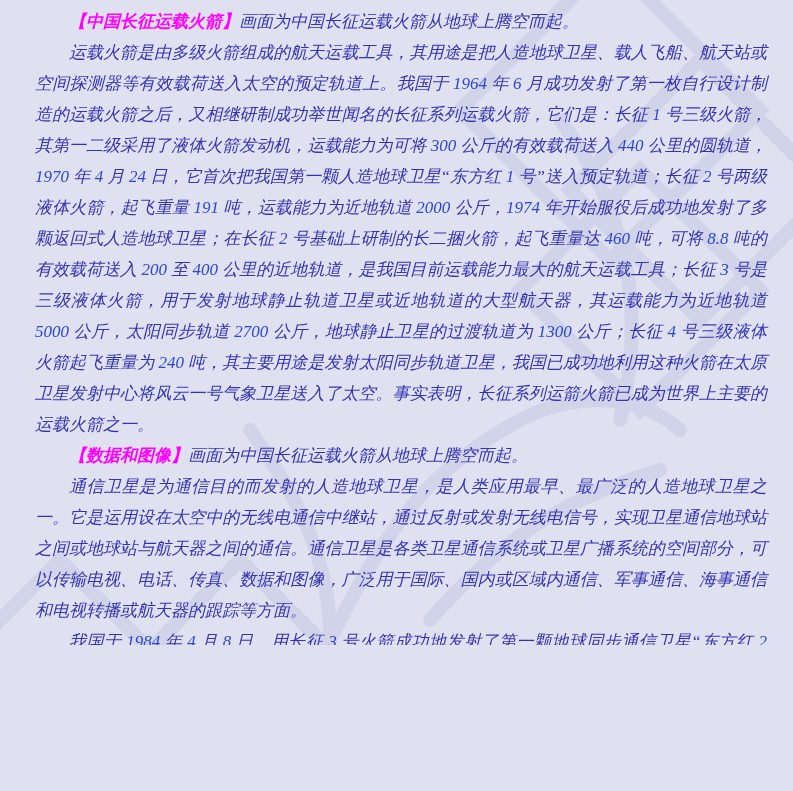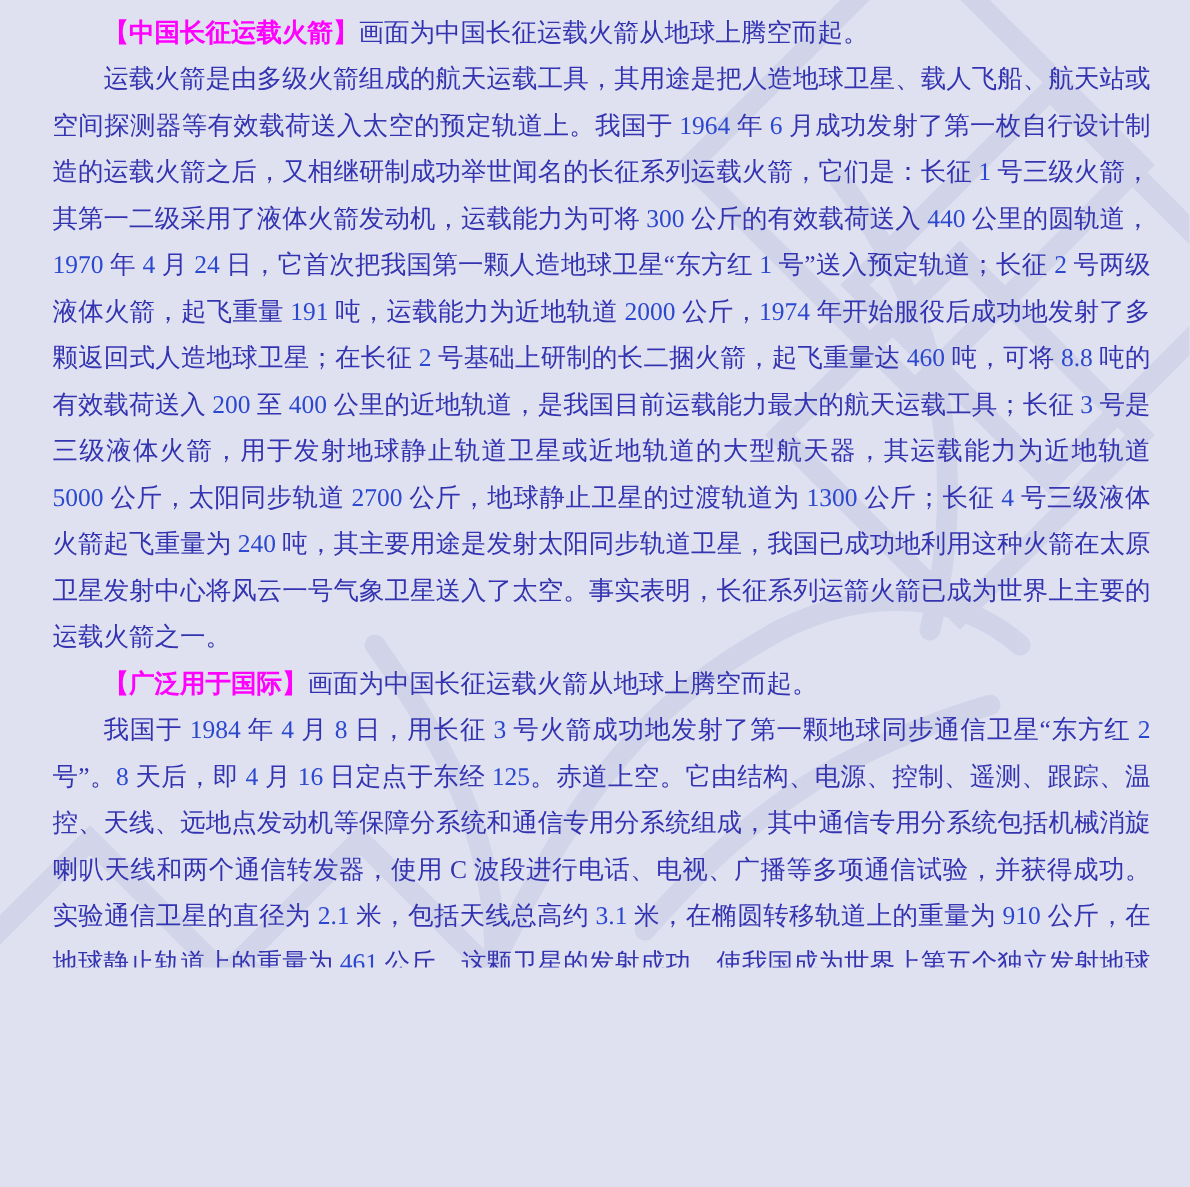--- a/index.html
+++ b/index.html
@@ -13,20 +13,21 @@
   html,body{width:793px;height:791px;overflow:hidden;}
   body{
     background:var(--background-color);
     font-family:"Liberation Serif","DejaVu Serif",serif;
     position:relative;
   }
   .page{
     position:relative;
     width:793px;height:645px;
     overflow:hidden;
+    font-style:italic;
   }
   .watermark{
     position:absolute;
     left:0;top:0;width:793px;height:791px;
     pointer-events:none;
     opacity:.55;
   }
   .content{
     position:relative;
     z-index:2;
@@ -71,19 +72,20 @@
       <path d="M240 560 L360 680 L240 800 L120 680 Z"></path>
     </g>
   </svg>
 
   <div class="content">
 
     <p class="para"><span class="heading">【中国长征运载火箭】</span><span>画面为中国长征运载火箭从地球上腾空而起。</span></p>
 
     <p class="para">运载火箭是由多级火箭组成的航天运载工具，其用途是把人造地球卫星、载人飞船、航天站或空间探测器等有效载荷送入太空的预定轨道上。我国于 <span class="num">1964</span> 年 <span class="num">6</span> 月成功发射了第一枚自行设计制造的运载火箭之后，又相继研制成功举世闻名的长征系列运载火箭，它们是：长征 <span class="num">1</span> 号三级火箭，其第一二级采用了液体火箭发动机，运载能力为可将 <span class="num">300</span> 公斤的有效载荷送入 <span class="num">440</span> 公里的圆轨道，<span class="num">1970</span> 年 <span class="num">4</span> 月 <span class="num">24</span> 日，它首次把我国第一颗人造地球卫星“东方红 <span class="num">1</span> 号”送入预定轨道；长征 <span class="num">2</span> 号两级液体火箭，起飞重量 <span class="num">191</span> 吨，运载能力为近地轨道 <span class="num">2000</span> 公斤，<span class="num">1974</span> 年开始服役后成功地发射了多颗返回式人造地球卫星；在长征 <span class="num">2</span> 号基础上研制的长二捆火箭，起飞重量达 <span class="num">460</span> 吨，可将 <span class="num">8.8</span> 吨的有效载荷送入 <span class="num">200</span> 至 <span class="num">400</span> 公里的近地轨道，是我国目前运载能力最大的航天运载工具；长征 <span class="num">3</span> 号是三级液体火箭，用于发射地球静止轨道卫星或近地轨道的大型航天器，其运载能力为近地轨道 <span class="num">5000</span> 公斤，太阳同步轨道 <span class="num">2700</span> 公斤，地球静止卫星的过渡轨道为 <span class="num">1300</span> 公斤；长征 <span class="num">4</span> 号三级液体火箭起飞重量为 <span class="num">240</span> 吨，其主要用途是发射太阳同步轨道卫星，我国已成功地利用这种火箭在太原卫星发射中心将风云一号气象卫星送入了太空。事实表明，长征系列运箭火箭已成为世界上主要的运载火箭之一。</p>
 
-    <p class="para"><span class="heading">【广泛用于国际】</span><span>画面为中国长征运载火箭从地球上腾空而起。</span></p>
+    <p class="para"><span class="heading">【数据和图像】</span><span>画面为中国长征运载火箭从地球上腾空而起。</span></p>
 
+    <p class="para">通信卫星是为通信目的而发射的人造地球卫星，是人类应用最早、最广泛的人造地球卫星之一。它是运用设在太空中的无线电通信中继站，通过反射或发射无线电信号，实现卫星通信地球站之间或地球站与航天器之间的通信。通信卫星是各类卫星通信系统或卫星广播系统的空间部分，可以传输电视、电话、传真、数据和图像，广泛用于国际、国内或区域内通信、军事通信、海事通信和电视转播或航天器的跟踪等方面。</p>
 
     <p class="para">我国于 <span class="num">1984</span> 年 <span class="num">4</span> 月 <span class="num">8</span> 日，用长征 <span class="num">3</span> 号火箭成功地发射了第一颗地球同步通信卫星“东方红 <span class="num">2</span> 号”。<span class="num">8</span> 天后，即 <span class="num">4</span> 月 <span class="num">16</span> 日定点于东经 <span class="num">125</span>。赤道上空。它由结构、电源、控制、遥测、跟踪、温控、天线、远地点发动机等保障分系统和通信专用分系统组成，其中通信专用分系统包括机械消旋喇叭天线和两个通信转发器，使用 C 波段进行电话、电视、广播等多项通信试验，并获得成功。实验通信卫星的直径为 <span class="num">2.1</span> 米，包括天线总高约 <span class="num">3.1</span> 米，在椭圆转移轨道上的重量为 <span class="num">910</span> 公斤，在地球静止轨道上的重量为 <span class="num">461</span> 公斤。这颗卫星的发射成功，使我国成为世界上第五个独立发射地球同步卫星的国家。</p>
 
   </div>
 </div>
 
 </body></html>

